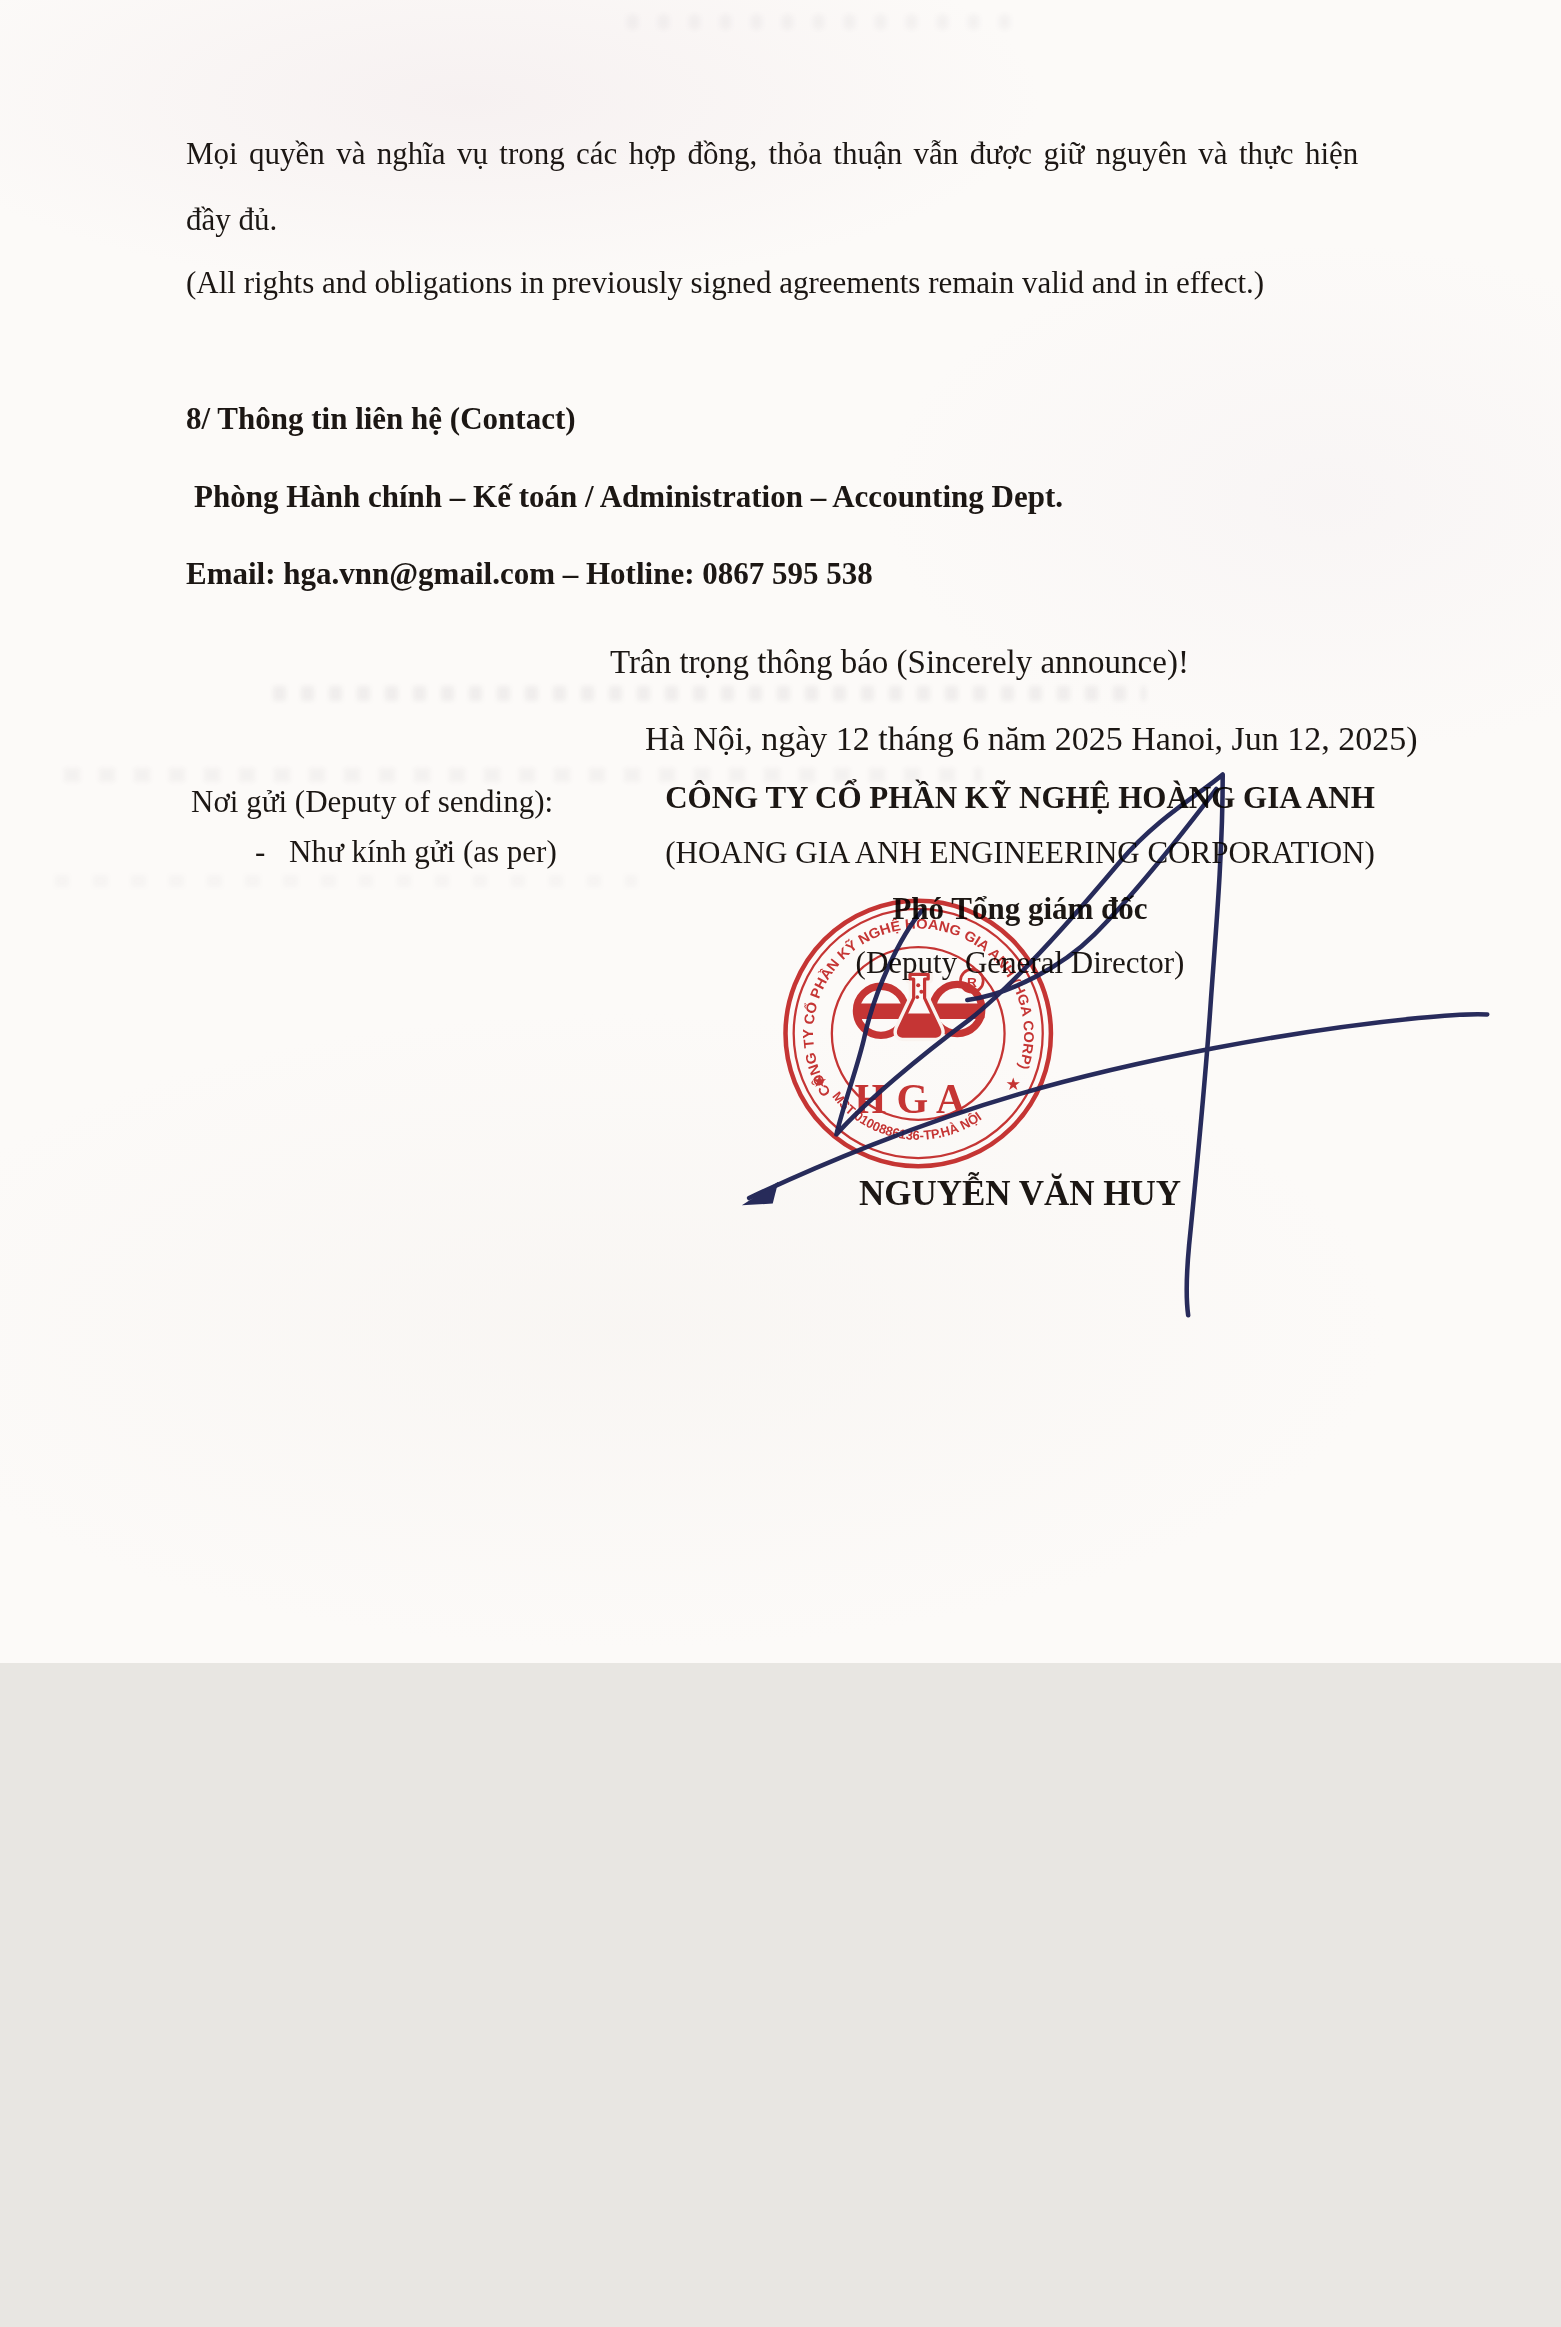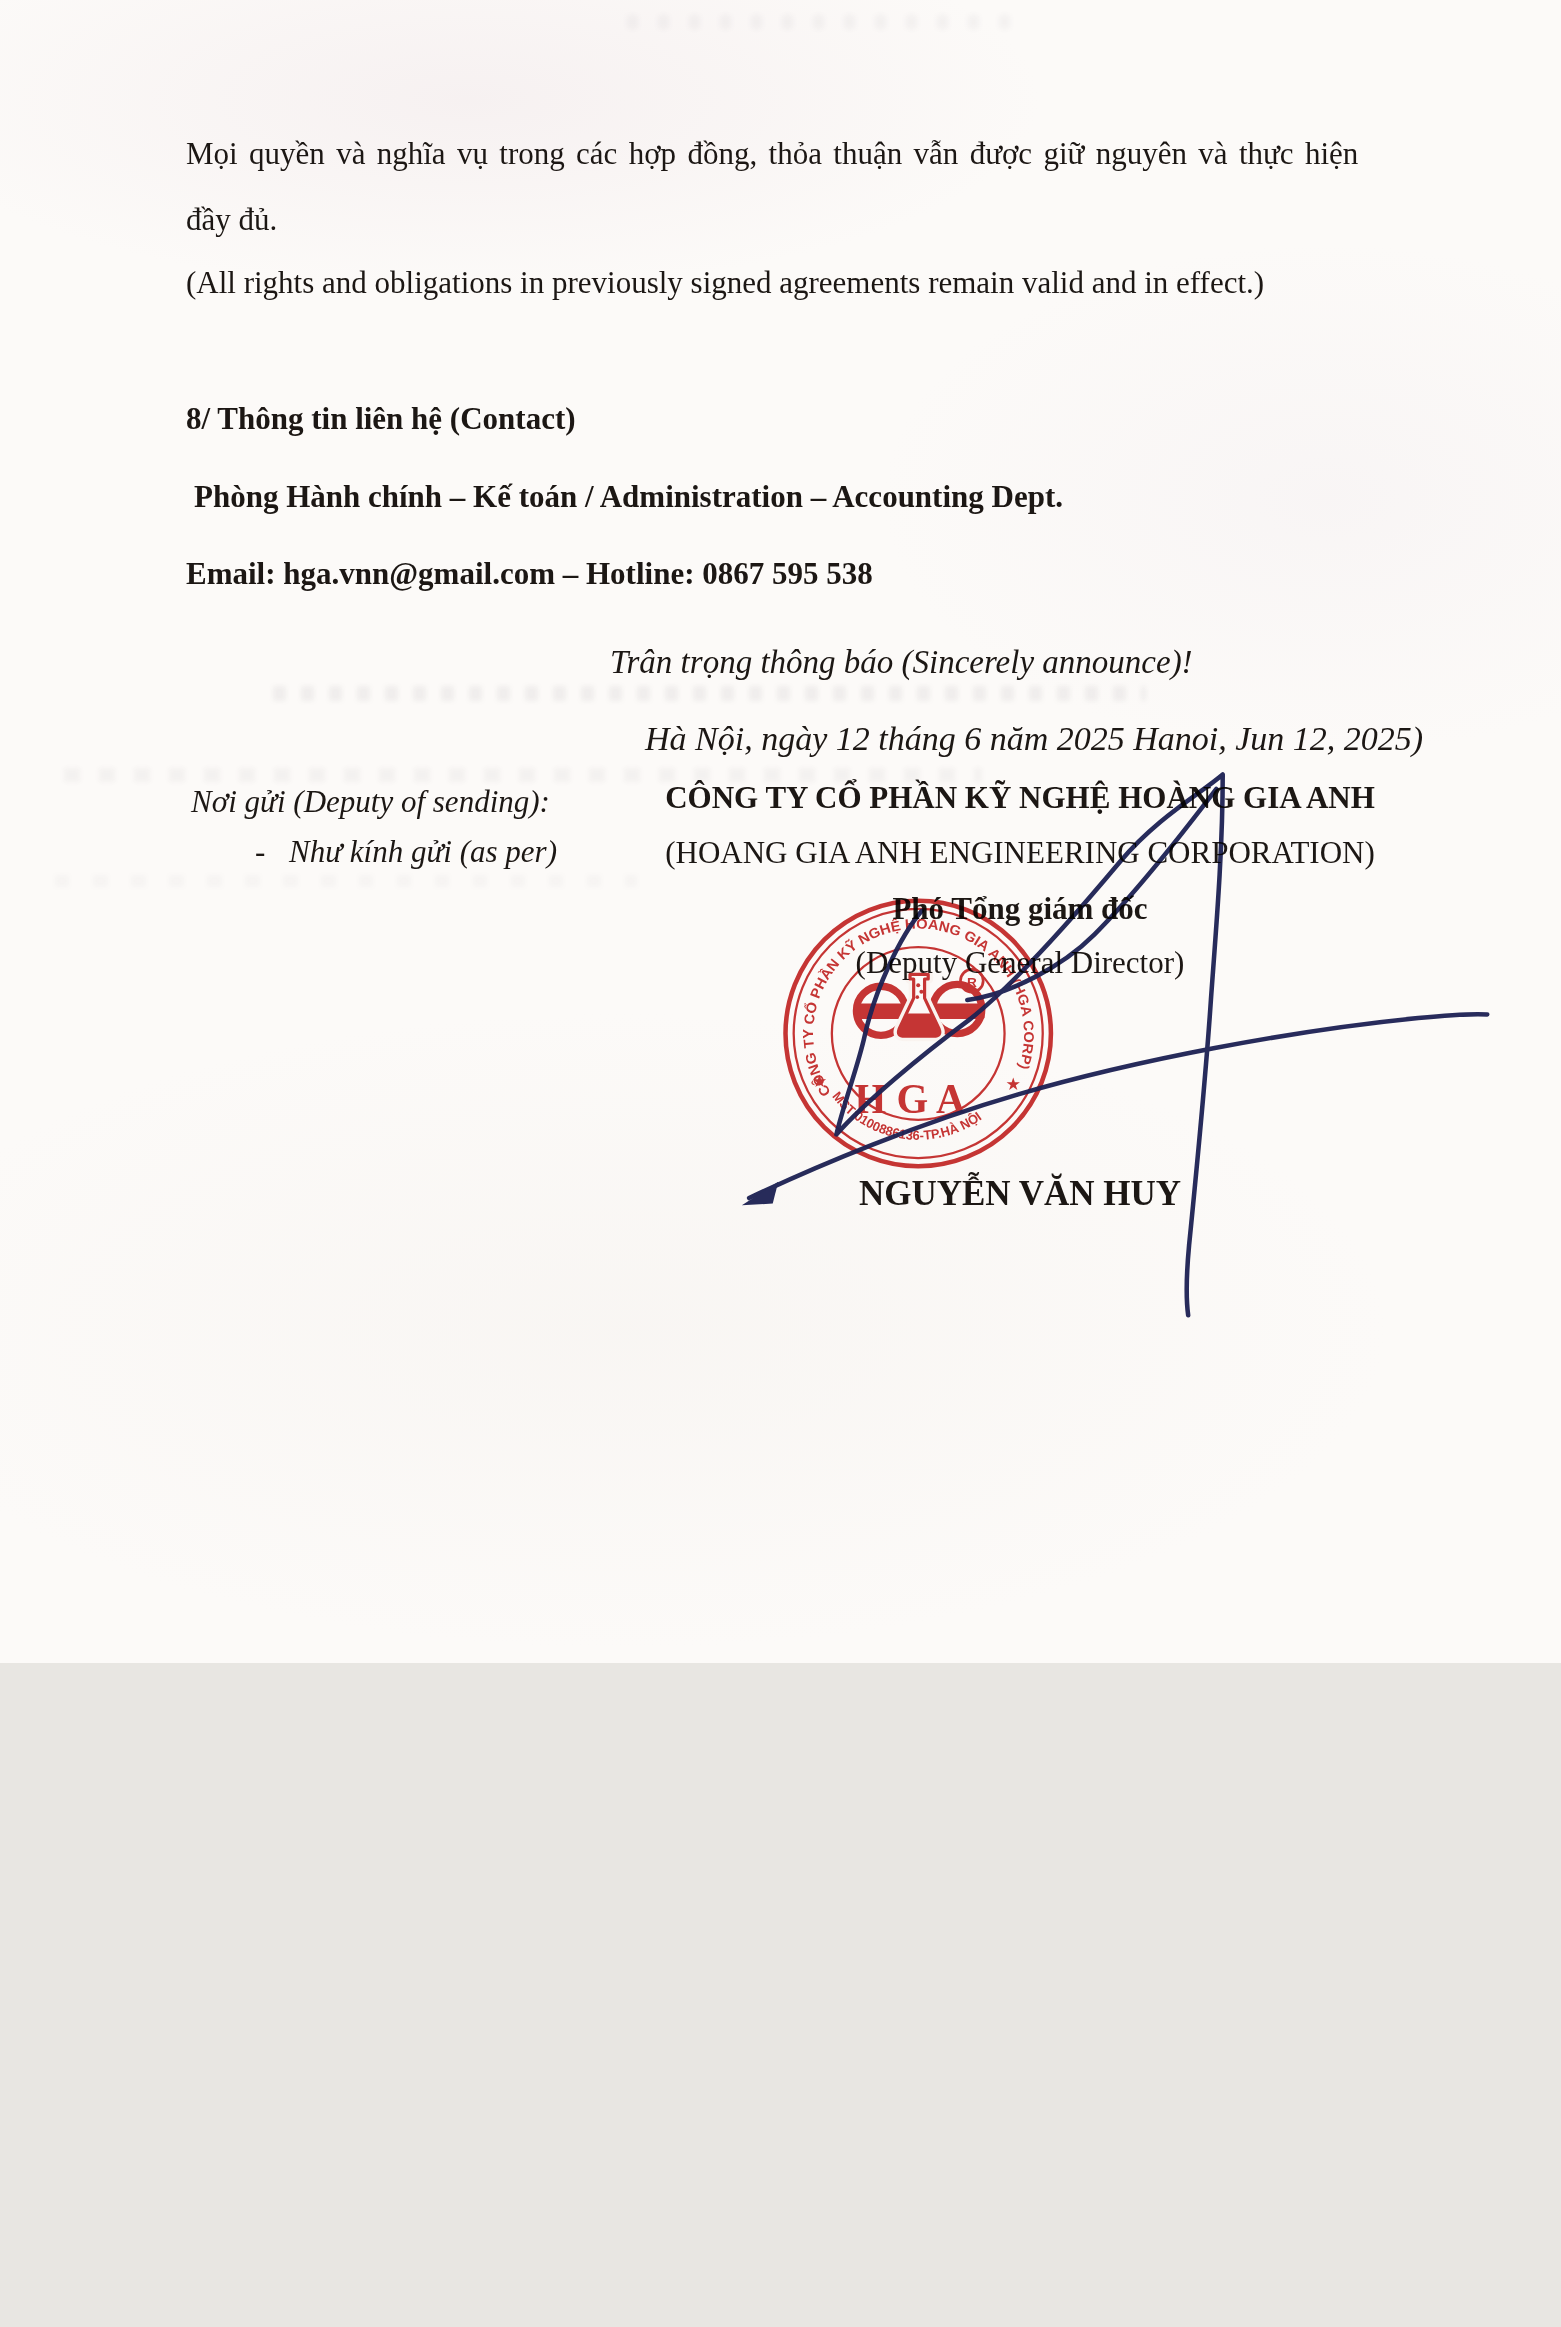--- a/index.html
+++ b/index.html
@@ -11,21 +11,21 @@
     background:#fcfaf8;
     background-image:
       radial-gradient(ellipse 818px 273px at 30% 6%, rgba(236,224,228,.35), transparent 70%),
       radial-gradient(ellipse 636px 364px at 85% 30%, rgba(240,234,238,.30), transparent 70%),
       radial-gradient(ellipse 1091px 455px at 40% 80%, rgba(242,238,234,.35), transparent 70%);
     font-family:"Liberation Serif", serif;
     color:#1c1714;
   }
   .t{position:absolute;white-space:nowrap;line-height:1.15;}
   .b{font-weight:bold;}
-  .i{font-style:italic;}
+  .i{}
   .body-size{font-size:31px;}
   .center-block{text-align:center;}
   .smudge{position:absolute;filter:blur(2.7px);pointer-events:none;}
   .overlay{position:absolute;left:0;top:0;mix-blend-mode:multiply;}
 </style>
 </head>
 <body>
 
 <div class="page">
 

